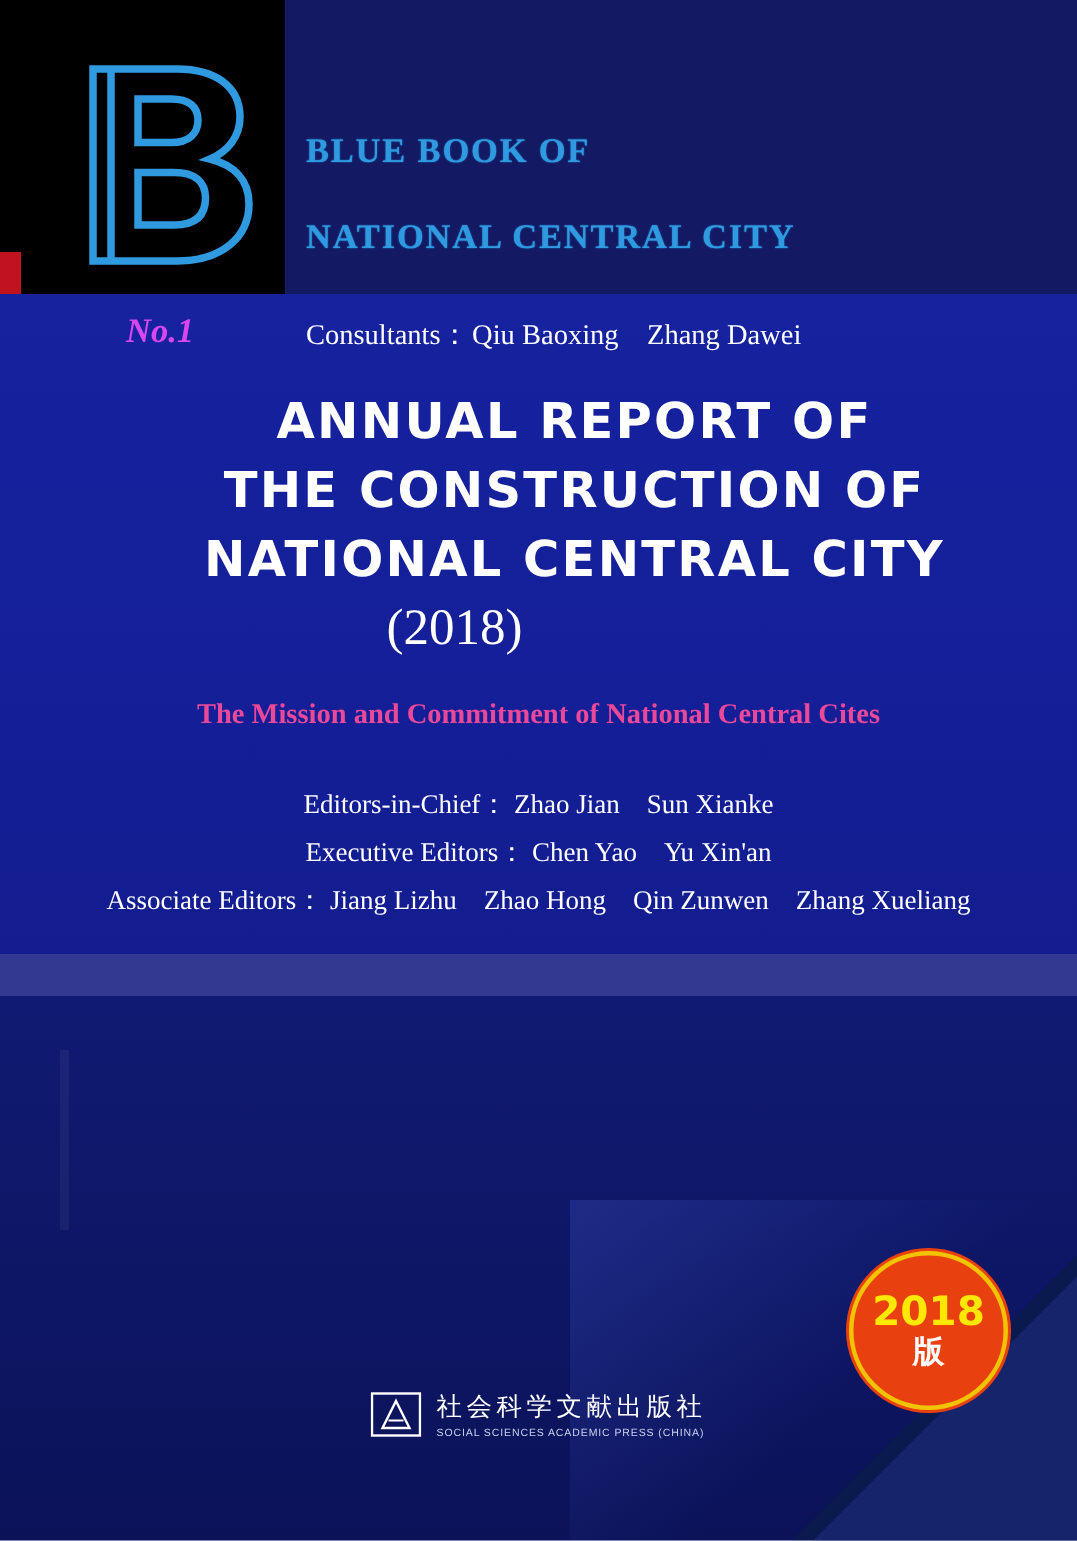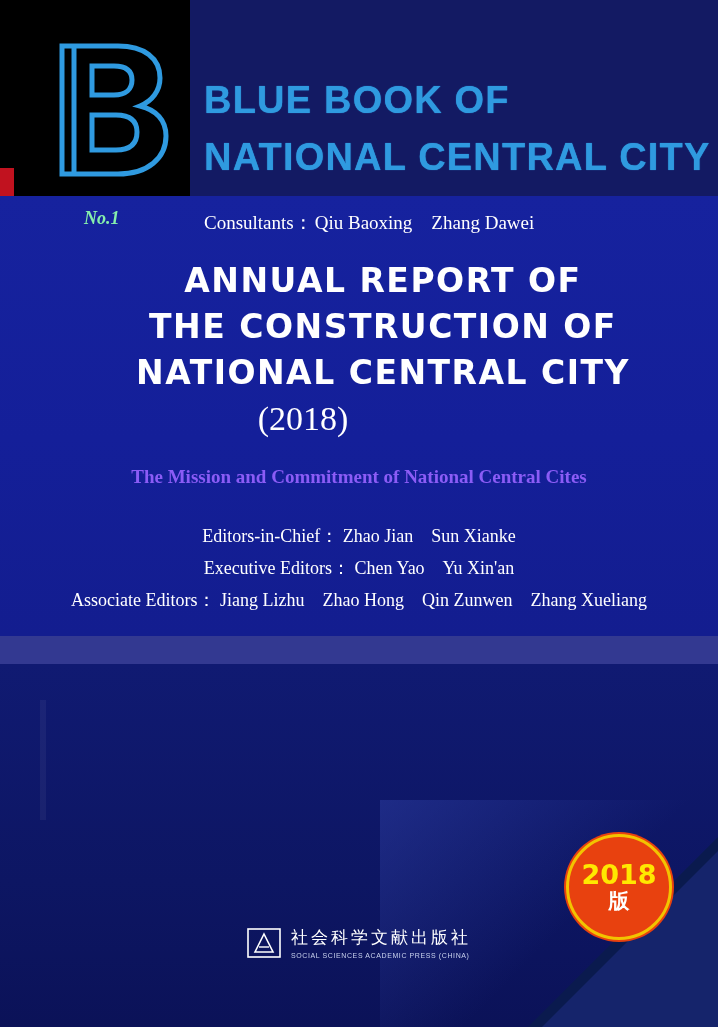--- a/index.html
+++ b/index.html
@@ -47,23 +47,23 @@
     width: 130px;
     height: 140px;
   }
   .logo-b svg { display: block; }
 
   .header-title {
     position: absolute;
     left: 204px;
     top: 72px;
     color: #2f9ae0;
-    font-family: Liberation Sans, sans-serif;
-    font-weight: bold;
-    font-size: 38px;
+    font-family: Liberation Serif, serif;
+    font-weight: bold;
+    font-size: 23px;
     letter-spacing: 1.2px;
     line-height: 57px;
     text-shadow: 0 0 1px #2f9ae0;
   }
   .header-title div { white-space: nowrap; }
 
   
   .body-area {
     position: absolute;
     left: 0; top: 196px;
@@ -124,25 +124,25 @@
     height: 0;
     border-left: 176px solid transparent;
     border-bottom: 176px solid #15246b;
   }
 
   
   .series-no {
     position: absolute;
     left: 84px;
     top: 208px;
-    color: #86efac;
+    color: #d946ef;
     font-family: "Liberation Serif", serif;
     font-style: italic;
     font-weight: bold;
-    font-size: 18px;
+    font-size: 23px;
   }
   .consultants {
     position: absolute;
     left: 204px;
     top: 210px;
     color: #ffffff;
     font-family: "Liberation Serif", serif;
     font-size: 19px;
     white-space: nowrap;
   }
@@ -173,21 +173,21 @@
     color: #ffffff;
     font-family: "Liberation Serif", serif;
     font-size: 34px;
   }
   .subtitle {
     position: absolute;
     left: 0;
     top: 466px;
     width: 718px;
     text-align: center;
-    color: #8b5cf6;
+    color: #ec4899;
     font-family: "Liberation Serif", serif;
     font-weight: bold;
     font-size: 19px;
   }
 
   
   .editors {
     position: absolute;
     left: 0;
     top: 520px;

